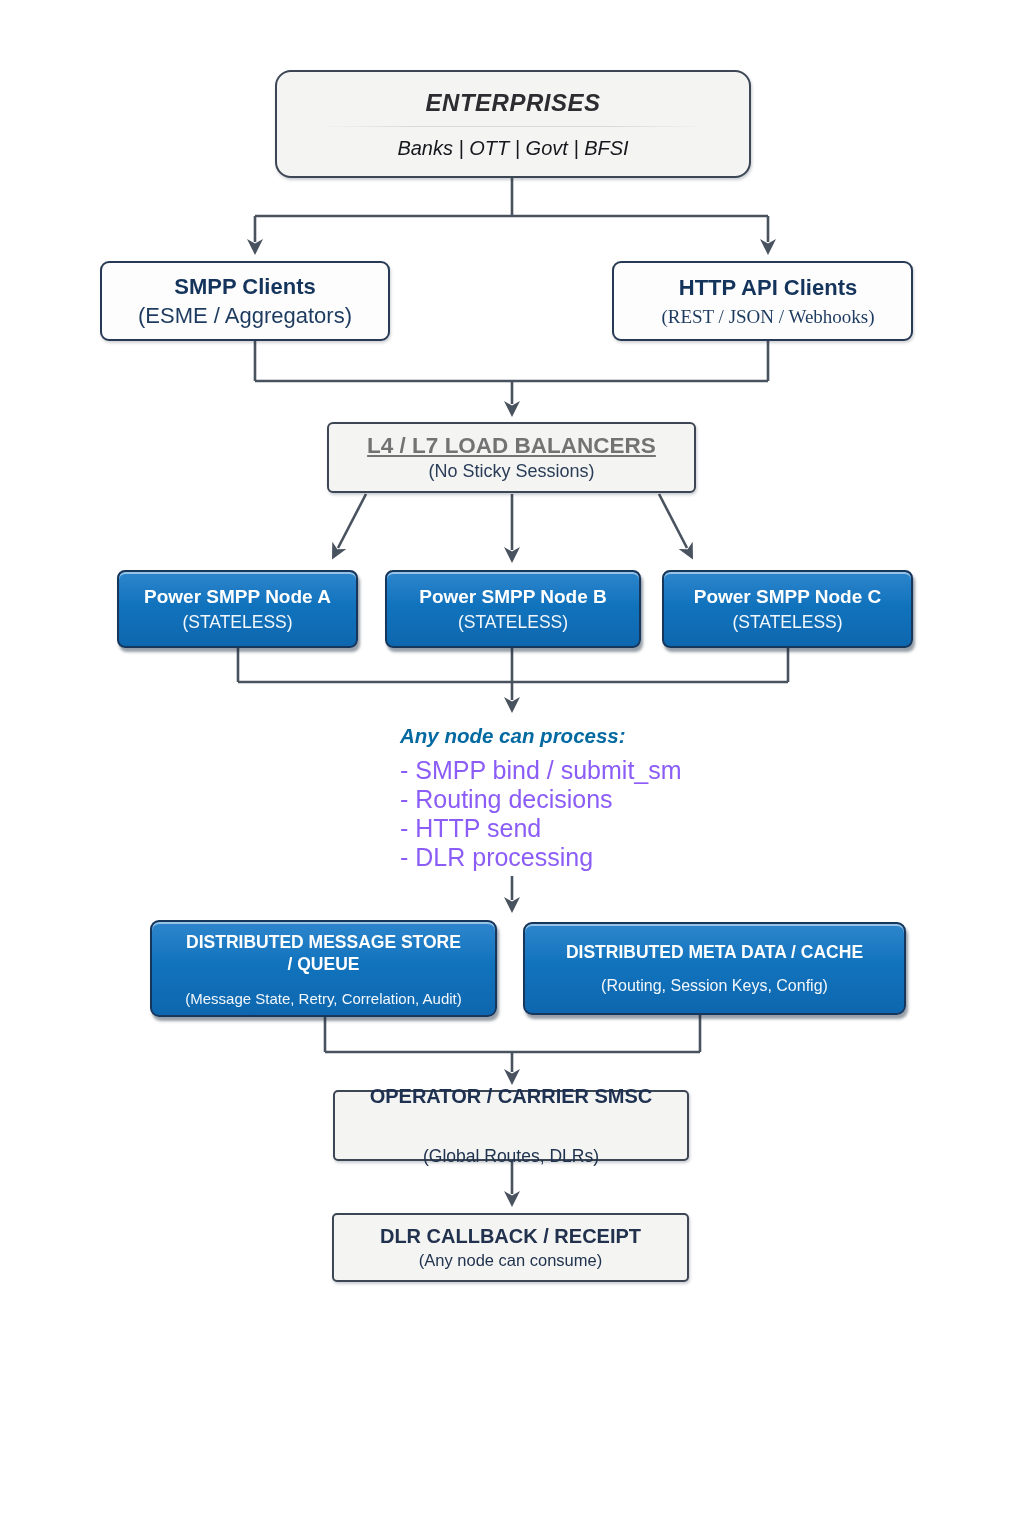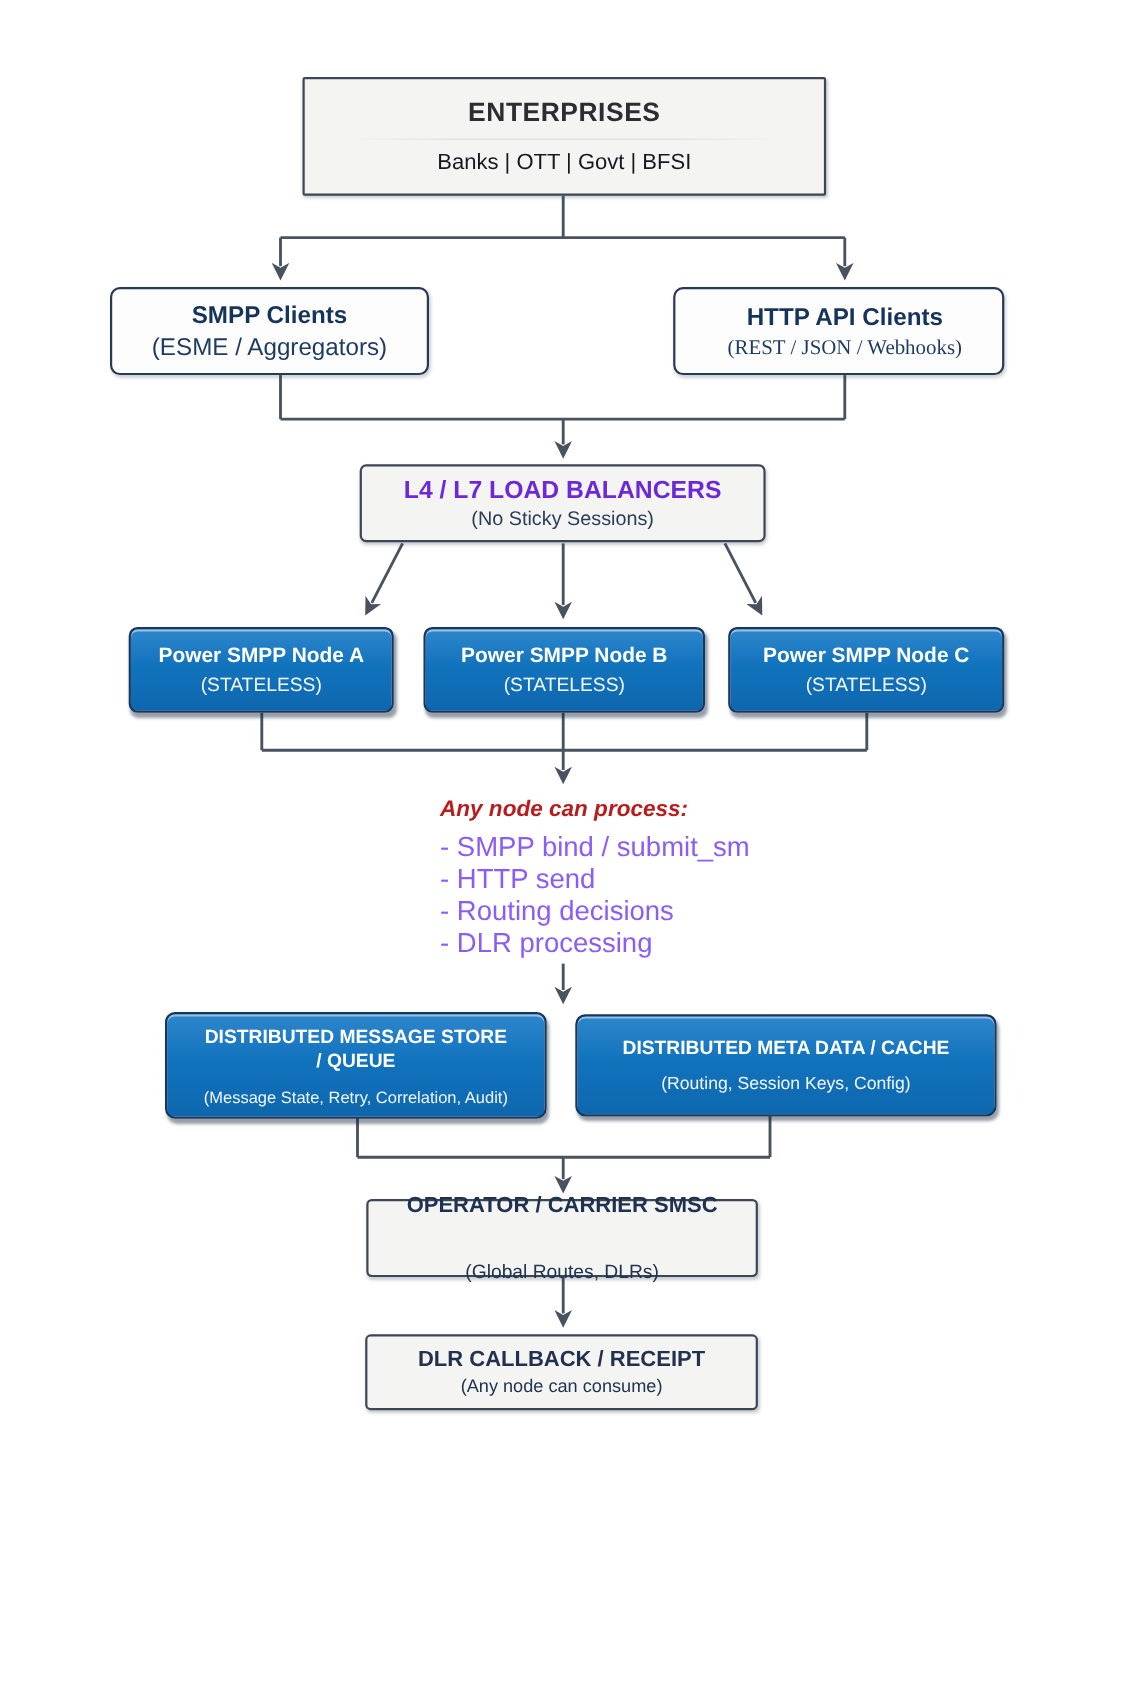--- a/index.html
+++ b/index.html
@@ -27,21 +27,21 @@
     box-shadow:inset 0 2px 0 rgba(255,255,255,.5), 2px 4px 3px rgba(25,40,60,.45);
   }
   .t-dark{color:#2c2c31;font-weight:bold;font-size:24px;letter-spacing:.5px;}
   .s-dark{color:#17181d;font-size:20px;}
   .t-navy{color:#15345c;font-weight:bold;}
   .s-navy{color:#1d3a5f;}
   .t-white{color:#fff;font-weight:bold;}
   .s-white{color:#f2f7fc;}
   .divider{height:1px;width:82%;background:linear-gradient(90deg,rgba(0,0,0,0),#d9d9d9 25%,#d9d9d9 75%,rgba(0,0,0,0));margin:9px 0 10px;}
   .note{position:absolute;left:400px;top:724px;width:300px;text-align:left;}
-  .note-heading{font-size:20.5px;font-weight:bold;font-style:italic;color:#b91c1c;margin:0 0 8px 0;}
+  .note-heading{font-size:20.5px;font-weight:bold;font-style:italic;color:#0369a1;margin:0 0 8px 0;}
   .note ul{list-style:none;margin:0;padding:0;}
   .note li{font-size:25px;color:#8b5cf6;line-height:29px;}
 </style>
 </head>
 <body>
 
 <div class="canvas">
 
   <svg class="connectors" width="1024" height="1536" viewBox="0 0 1024 1536">
     <defs>
@@ -74,60 +74,60 @@
 
       <path d="M325 1016 V1052"></path>
       <path d="M700 1014 V1052"></path>
       <path d="M325 1052 H700"></path>
       <path d="M512 1052 V1072" marker-end="url(#arrow)"></path>
 
       <path d="M512 1161 V1194" marker-end="url(#arrow)"></path>
     </g>
   </svg>
 
-  <div class="box gray" style="left:275px;top:70px;width:476px;height:108px;border-radius:2px;">
+  <div class="box gray" style="left:275px;top:70px;width:476px;height:108px;border-radius:16px;font-style:italic;">
     <div class="t-dark">ENTERPRISES</div>
     <div class="divider"></div>
     <div class="s-dark">Banks | OTT | Govt | BFSI</div>
   </div>
 
   <div class="box white" style="left:100px;top:261px;width:290px;height:80px;">
     <div class="t-navy" style="font-size:22px;">SMPP Clients</div>
     <div class="s-navy" style="font-size:22px;margin-top:3px;">(ESME / Aggregators)</div>
   </div>
 
   <div class="box white" style="left:612px;top:261px;width:301px;height:80px;padding-left:11px;">
     <div class="t-navy" style="font-size:22px;">HTTP API Clients</div>
     <div class="s-navy" style="font-size:19px;margin-top:5px;font-family:Liberation Serif, serif;">(REST / JSON / Webhooks)</div>
   </div>
 
   <div class="box gray" style="left:327px;top:422px;width:369px;height:71px;border-radius:6px;border-width:2px;">
-    <div class="t-navy" style="font-size:22.5px;color:#6d28d9;">L4 / L7 LOAD BALANCERS</div>
+    <div class="t-navy" style="font-size:22.5px;color:#737373;text-decoration:underline;">L4 / L7 LOAD BALANCERS</div>
     <div class="s-navy" style="font-size:18px;color:#2a3d58;margin-top:2px;">(No Sticky Sessions)</div>
   </div>
 
   <div class="box blue" style="left:117px;top:570px;width:241px;height:78px;">
     <div class="t-white" style="font-size:19px;">Power SMPP Node A</div>
     <div class="s-white" style="font-size:17.5px;margin-top:4px;">(STATELESS)</div>
   </div>
   <div class="box blue" style="left:385px;top:570px;width:256px;height:78px;">
     <div class="t-white" style="font-size:19px;">Power SMPP Node B</div>
     <div class="s-white" style="font-size:17.5px;margin-top:4px;">(STATELESS)</div>
   </div>
   <div class="box blue" style="left:662px;top:570px;width:251px;height:78px;">
     <div class="t-white" style="font-size:19px;">Power SMPP Node C</div>
     <div class="s-white" style="font-size:17.5px;margin-top:4px;">(STATELESS)</div>
   </div>
 
   <div class="note">
     <p class="note-heading">Any node can process:</p>
     <ul>
       <li>- SMPP bind / submit_sm</li>
+      <li>- Routing decisions</li>
       <li>- HTTP send</li>
-      <li>- Routing decisions</li>
       <li>- DLR processing</li>
     </ul>
   </div>
 
   <div class="box blue" style="left:150px;top:920px;width:347px;height:97px;border-radius:9px;">
     <div class="t-white" style="font-size:17.5px;max-width:280px;line-height:22px;">DISTRIBUTED MESSAGE STORE / QUEUE</div>
     <div class="s-white" style="font-size:15px;margin-top:15px;">(Message State, Retry, Correlation, Audit)</div>
   </div>
 
   <div class="box blue" style="left:523px;top:922px;width:383px;height:93px;border-radius:9px;">

